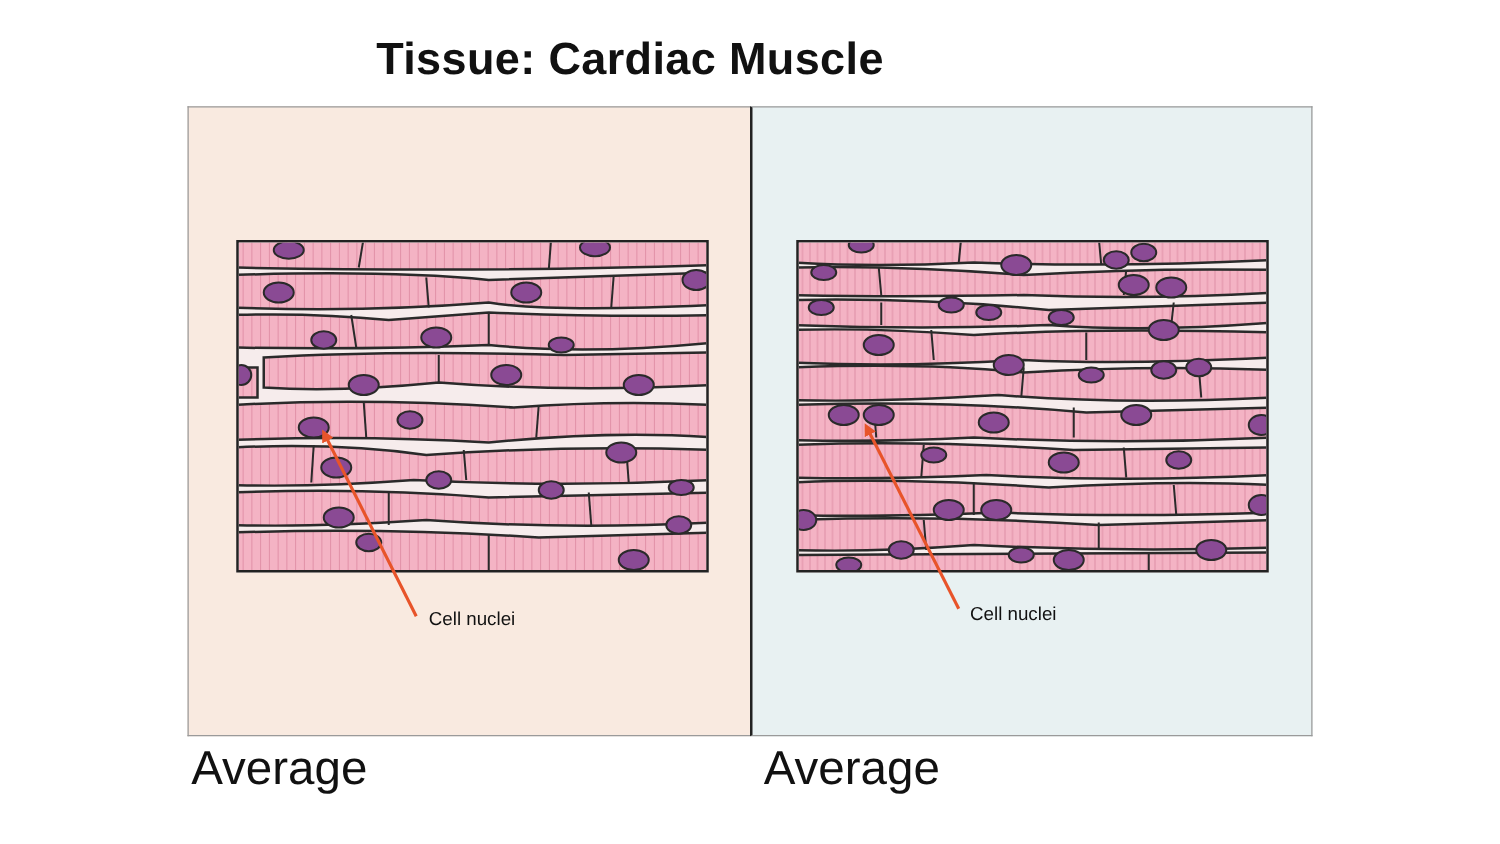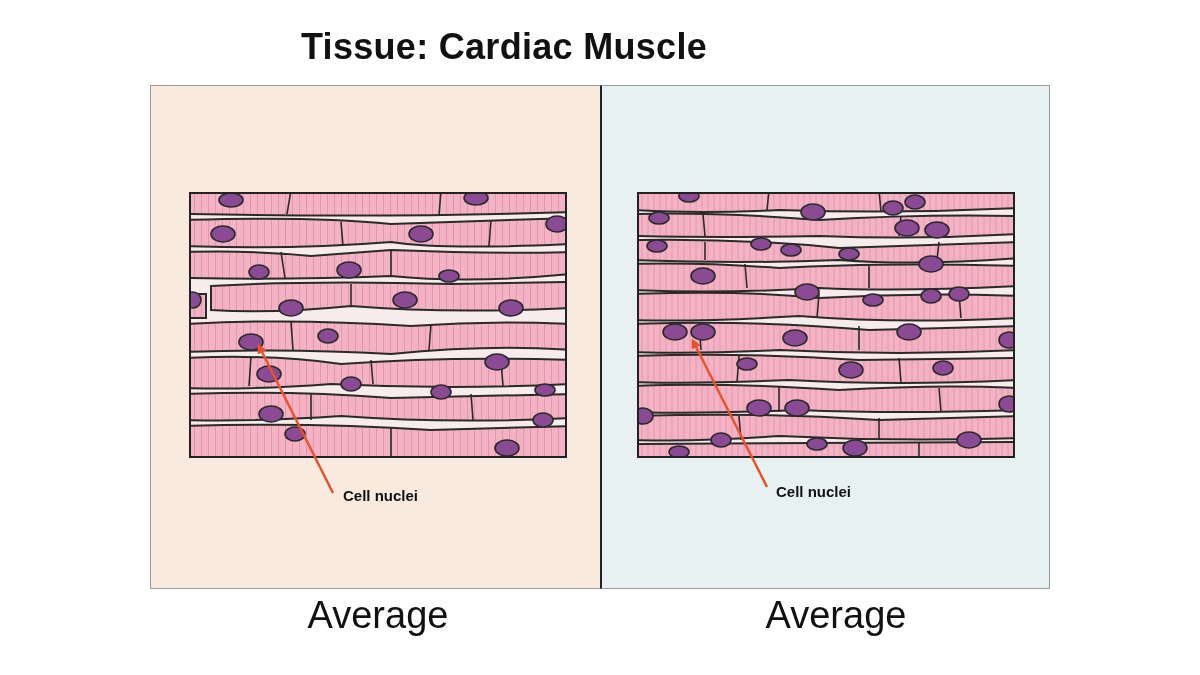--- a/index.html
+++ b/index.html
@@ -5,22 +5,22 @@
   html, body { margin:0; padding:0; background:#ffffff; }
   body { width:1200px; height:675px; position:relative; overflow:hidden; font-family:"Liberation Sans", sans-serif; }
   .title { position:absolute; top:26px; left:0; width:1008px; text-align:center; font-size:36px; font-weight:bold; color:#111; letter-spacing:0.3px; }
   .panel { position:absolute; top:85px; height:504px; box-sizing:border-box; border:1px solid #9a9a9a; }
   .panel.left { left:150px; width:450px; border-right:none; }
   .panel.right { left:600px; width:450px; border-left:2px solid #222; }
   .tissue { position:absolute; width:378px; height:266px; box-sizing:border-box; border:2px solid #222; overflow:hidden; background:#f6ecec; }
   .panel.left .tissue { left:38px; top:106px; }
   .panel.right .tissue { left:35px; top:106px; }
   .tissue svg { display:block; }
-  .callout { position:absolute; font-size:15px; font-weight:bold; color:#111;text-align:center; }
-  .panel-label { position:absolute; top:594px; width:450px; text-align:center; font-size:38px; color:#111; }
+  .callout { position:absolute; font-size:15px; font-weight:normal; color:#111;text-align:center; }
+  .panel-label { position:absolute; top:594px; width:450px; text-align:left; font-size:38px; color:#111; }
   .arrow-svg { position:absolute; left:0; top:0; pointer-events:none; }
 </style>
 </head>
 <body>
 
 <div class="title">Tissue: Cardiac Muscle</div>
 
 <div class="panel left" style="background:#f9eae0;">
   <div class="tissue">
     <svg width="374" height="262" viewBox="0 0 374 262">

